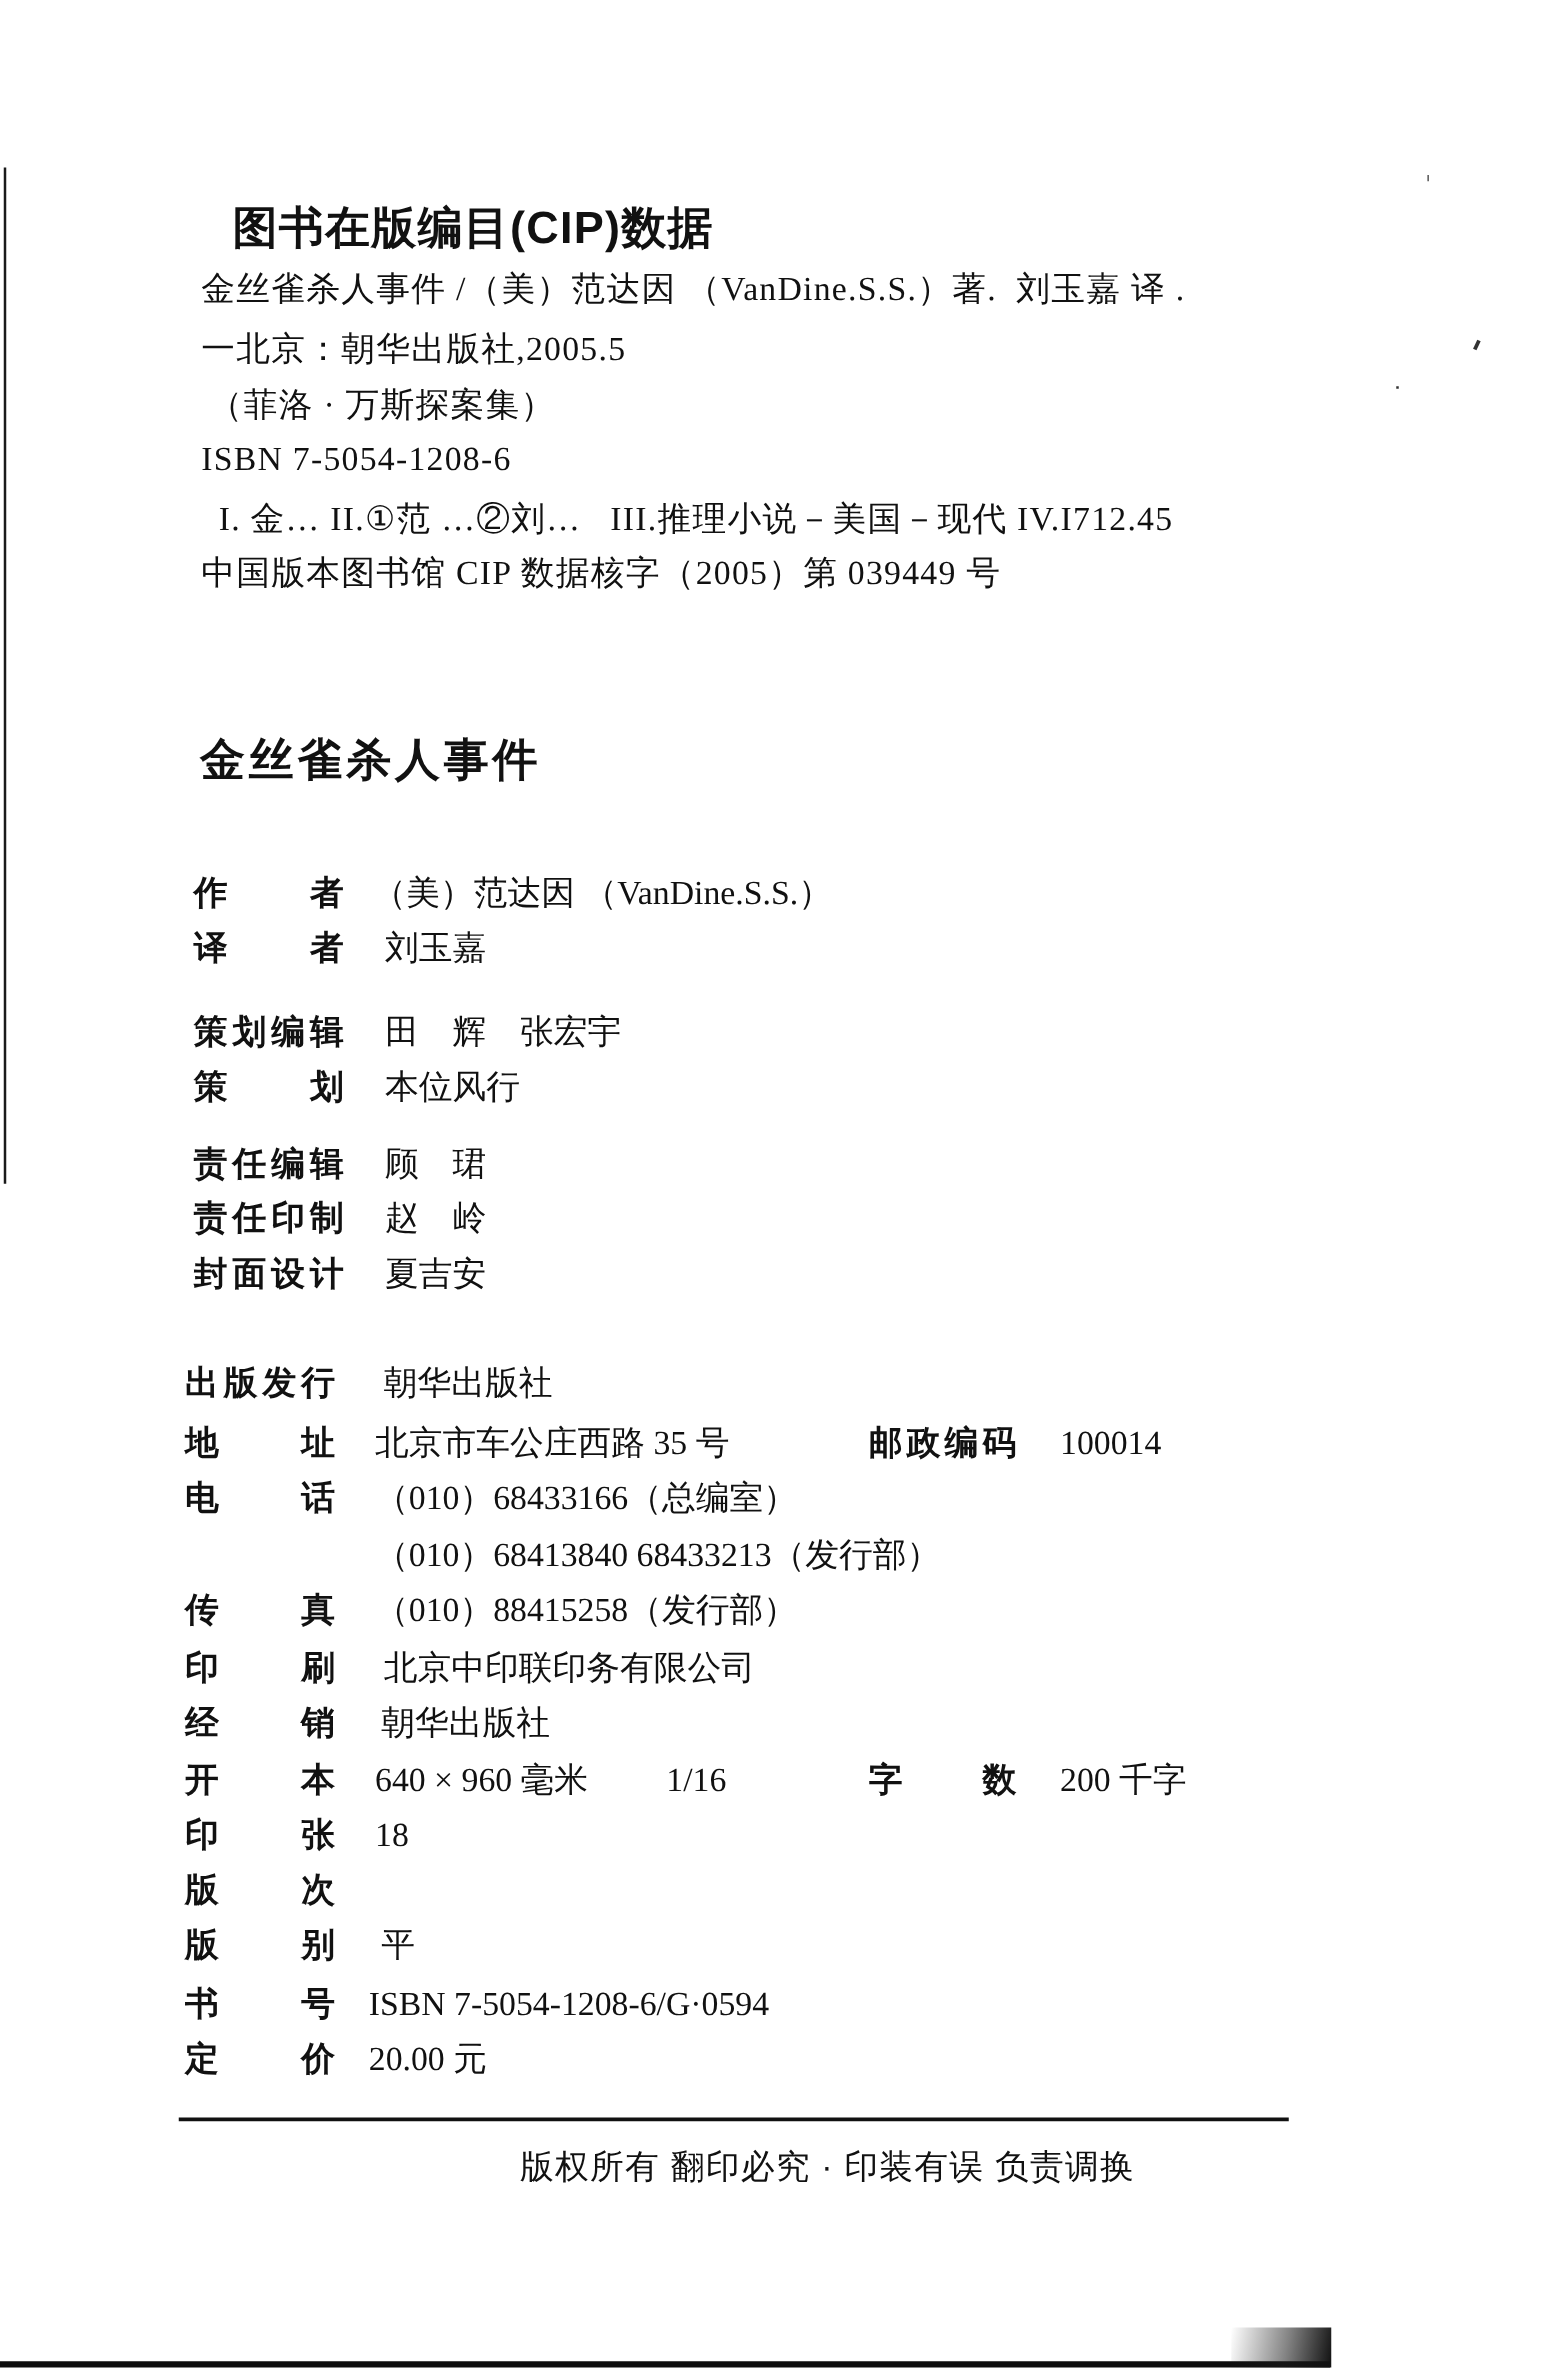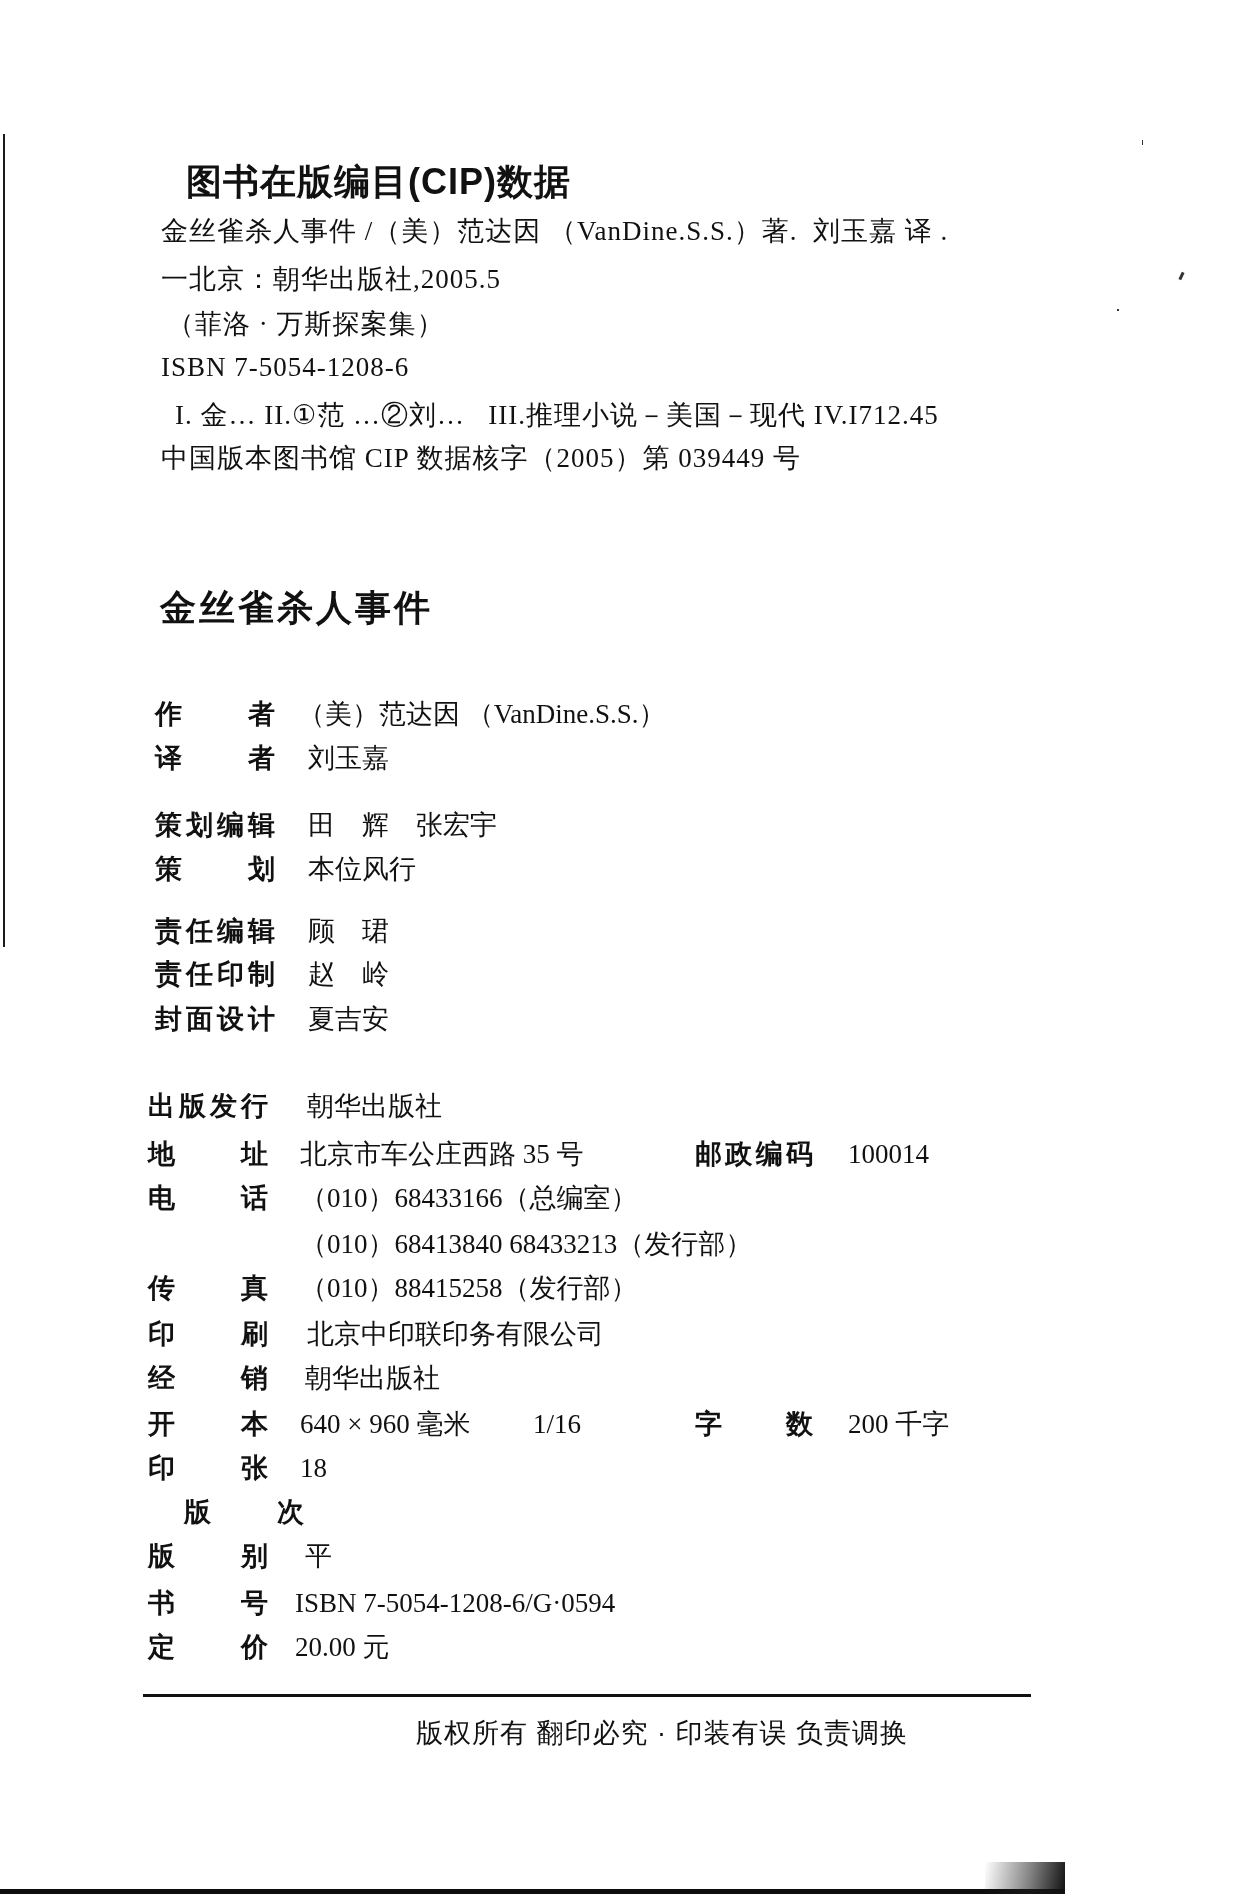--- a/index.html
+++ b/index.html
@@ -195,21 +195,21 @@
       <span class="lbl">开本</span>
       <span class="val">640 × 960 毫米</span>
       <span class="val val-b">1/16</span>
       <span class="lbl lbl2">字数</span>
       <span class="val val2">200 千字</span>
     </div>
     <div class="row" style="top:1451px;">
       <span class="lbl">印张</span>
       <span class="val">18</span>
     </div>
-    <div class="row" style="top:1495px;margin-left:36px;">
+    <div class="row" style="top:1495px;">
       <span class="lbl">版次</span>
     </div>
     <div class="row" style="top:1539px;">
       <span class="lbl">版别</span>
       <span class="val" style="left:305px;">平</span>
     </div>
     <div class="row" style="top:1586px;">
       <span class="lbl">书号</span>
       <span class="val" style="left:295px;">ISBN 7-5054-1208-6/G·0594</span>
     </div>

